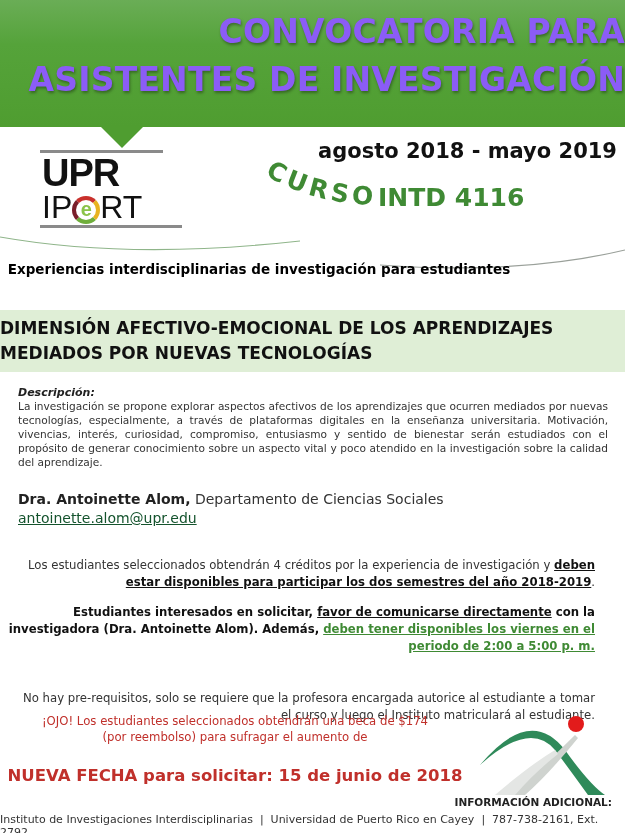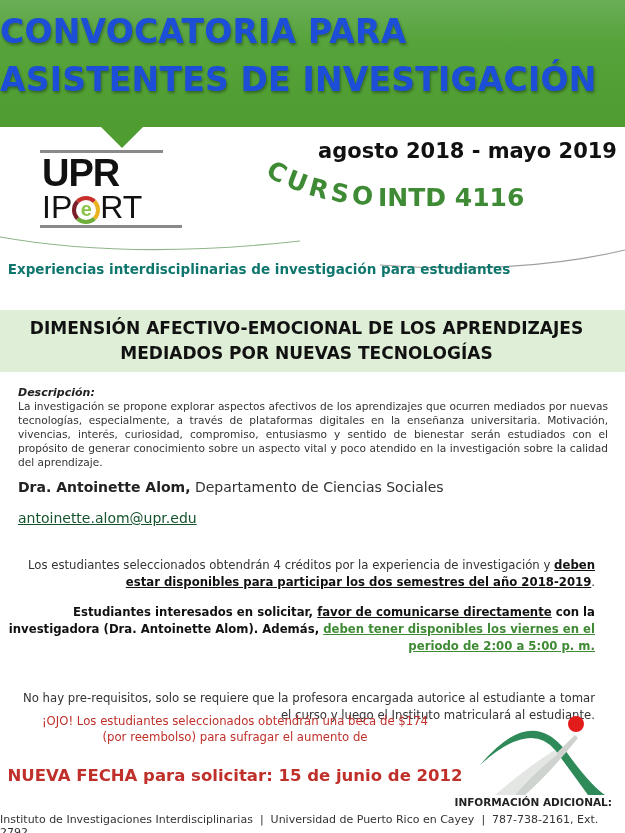--- a/index.html
+++ b/index.html
@@ -9,22 +9,22 @@
   .banner {
     position: absolute; left: 0; top: 0; width: 625px; height: 127px;
     background: linear-gradient(#6aad56 0%, #55a33a 35%, #4f9d30 100%);
   }
   .banner-pointer {
     position: absolute; left: 100px; top: 126px; width: 0; height: 0;
     border-left: 22px solid transparent; border-right: 22px solid transparent;
     border-top: 22px solid #4f9d30;
   }
   .banner-title {
-    position: absolute; left: 0; top: 8px; width: 625px; text-align: left;
-    color: #1d4ed8; font-family: "DejaVu Sans", sans-serif; font-weight: bold;
+    position: absolute; left: 0; top: 8px; width: 625px; text-align: right;
+    color: #8b5cf6; font-family: "DejaVu Sans", sans-serif; font-weight: bold;
     font-size: 33px; line-height: 48px; letter-spacing: 0.2px;
     text-shadow: 1px 2px 3px rgba(0,0,0,0.35);
   }
 
   .logo { position: absolute; left: 40px; top: 150px; width: 142px; height: 80px; }
   .logo .rule { position: absolute; left: 0; height: 3px; background: #8a8a8a; }
   .logo .rule.top { top: 0; width: 123px; }
   .logo .rule.bottom { top: 75px; width: 142px; }
   .logo .upr {
     position: absolute; left: 2px; top: 4px; font-family: "Liberation Sans", sans-serif;
@@ -47,43 +47,43 @@
   }
   .curso-arc { position: absolute; left: 255px; top: 160px; }
   .curso-course {
     position: absolute; left: 378px; top: 183px; font-family: "DejaVu Sans", sans-serif;
     font-weight: bold; font-size: 25px; color: #3f8a34;
   }
   .swoosh { position: absolute; left: 0; top: 225px; }
 
   .subtitle {
     position: absolute; left: 0; top: 261px; width: 518px; text-align: center;
-    font-family: "DejaVu Sans", sans-serif; font-weight: bold; font-size: 13.5px; color: #0f766e;
+    font-family: "DejaVu Sans", sans-serif; font-weight: bold; font-size: 13.5px; color: #000000;
   }
 
   .topic-band {
     position: absolute; left: 0; top: 310px; width: 625px; height: 62px;
     background: #dfeed6;
   }
   .topic-title {
-    position: absolute; left: 0; top: 316px; width: 613px; text-align: center;
+    position: absolute; left: 0; top: 316px; width: 613px; 
     font-family: "DejaVu Sans", sans-serif; font-weight: bold; font-size: 17px;
     line-height: 25px; color: #111;
   }
 
   .desc-label {
     position: absolute; left: 18px; top: 386px; font-weight: bold; font-style: italic;
     font-size: 11px; color: #222; font-family: "DejaVu Sans", sans-serif;
   }
   .desc-text {
     position: absolute; left: 18px; top: 399px; width: 590px; text-align: justify;
     font-size: 10.6px; line-height: 14px; color: #333; font-family: "DejaVu Sans", sans-serif;
   }
 
-  .researcher { position: absolute; left: 18px; top: 479px; font-size: 14px; color: #222; }
+  .researcher { position: absolute; left: 18px; top: 491px; font-size: 14px; color: #222; }
   .researcher b { font-weight: bold; }
   .researcher .dept { font-weight: normal; color: #333; }
   .email {
     position: absolute; left: 18px; top: 510px; font-size: 14px; color: #14532d;
     text-decoration: underline; cursor: pointer;
   }
 
   .para { position: absolute; right: 30px; text-align: right; font-size: 11.7px; line-height: 17px; color: #333; }
   .p1 { top: 557px; width: 580px; }
   .p1 u { font-weight: bold; color: #111; }
@@ -163,21 +163,21 @@
 <div class="para p1"><span>Los estudiantes seleccionados obtendrán 4 créditos por la experiencia de investigación y </span><u>deben estar disponibles para participar los dos semestres del año 2018-2019</u><span>.</span></div>
 
 <div class="para p2"><span>Estudiantes interesados en solicitar, </span><span class="und">favor de comunicarse directamente</span><span> con la investigadora (Dra. Antoinette Alom).  Además, </span><span class="green">deben tener disponibles los viernes en el periodo de 2:00 a 5:00 p. m.</span></div>
 
 <div class="para p3">No hay pre-requisitos, solo se requiere que la profesora encargada autorice al estudiante a tomar el curso y luego el Instituto matriculará al estudiante.</div>
 
 <div class="ojo">
   <div>¡OJO!  Los estudiantes seleccionados obtendrán una beca de $174</div>
   <div>(por reembolso) para sufragar el aumento de</div>
 </div>
-<div class="deadline">NUEVA FECHA para solicitar:  15 de junio de 2012</div>
+<div class="deadline">NUEVA FECHA para solicitar:  15 de junio de 2018</div>
 
 <svg class="inst-logo" width="150" height="90">
   <path d="M 10 55 Q 60 -5 95 40 Q 120 75 135 85 L 118 85 Q 100 60 85 40 Q 60 10 10 55 Z" fill="#2f8a5a"></path>
   <path d="M 40 85 Q 70 60 105 25 L 108 28 Q 78 65 55 85 Z" fill="#cfd3cf"></path>
   <path d="M 25 85 Q 60 55 85 40 L 88 44 Q 65 62 45 85 Z" fill="#e4e6e4"></path>
   <circle cx="106" cy="14" r="8" fill="#e21b1b"></circle>
 </svg>
 
 <div class="info-label">INFORMACIÓN ADICIONAL:</div>
 <div class="footer">

